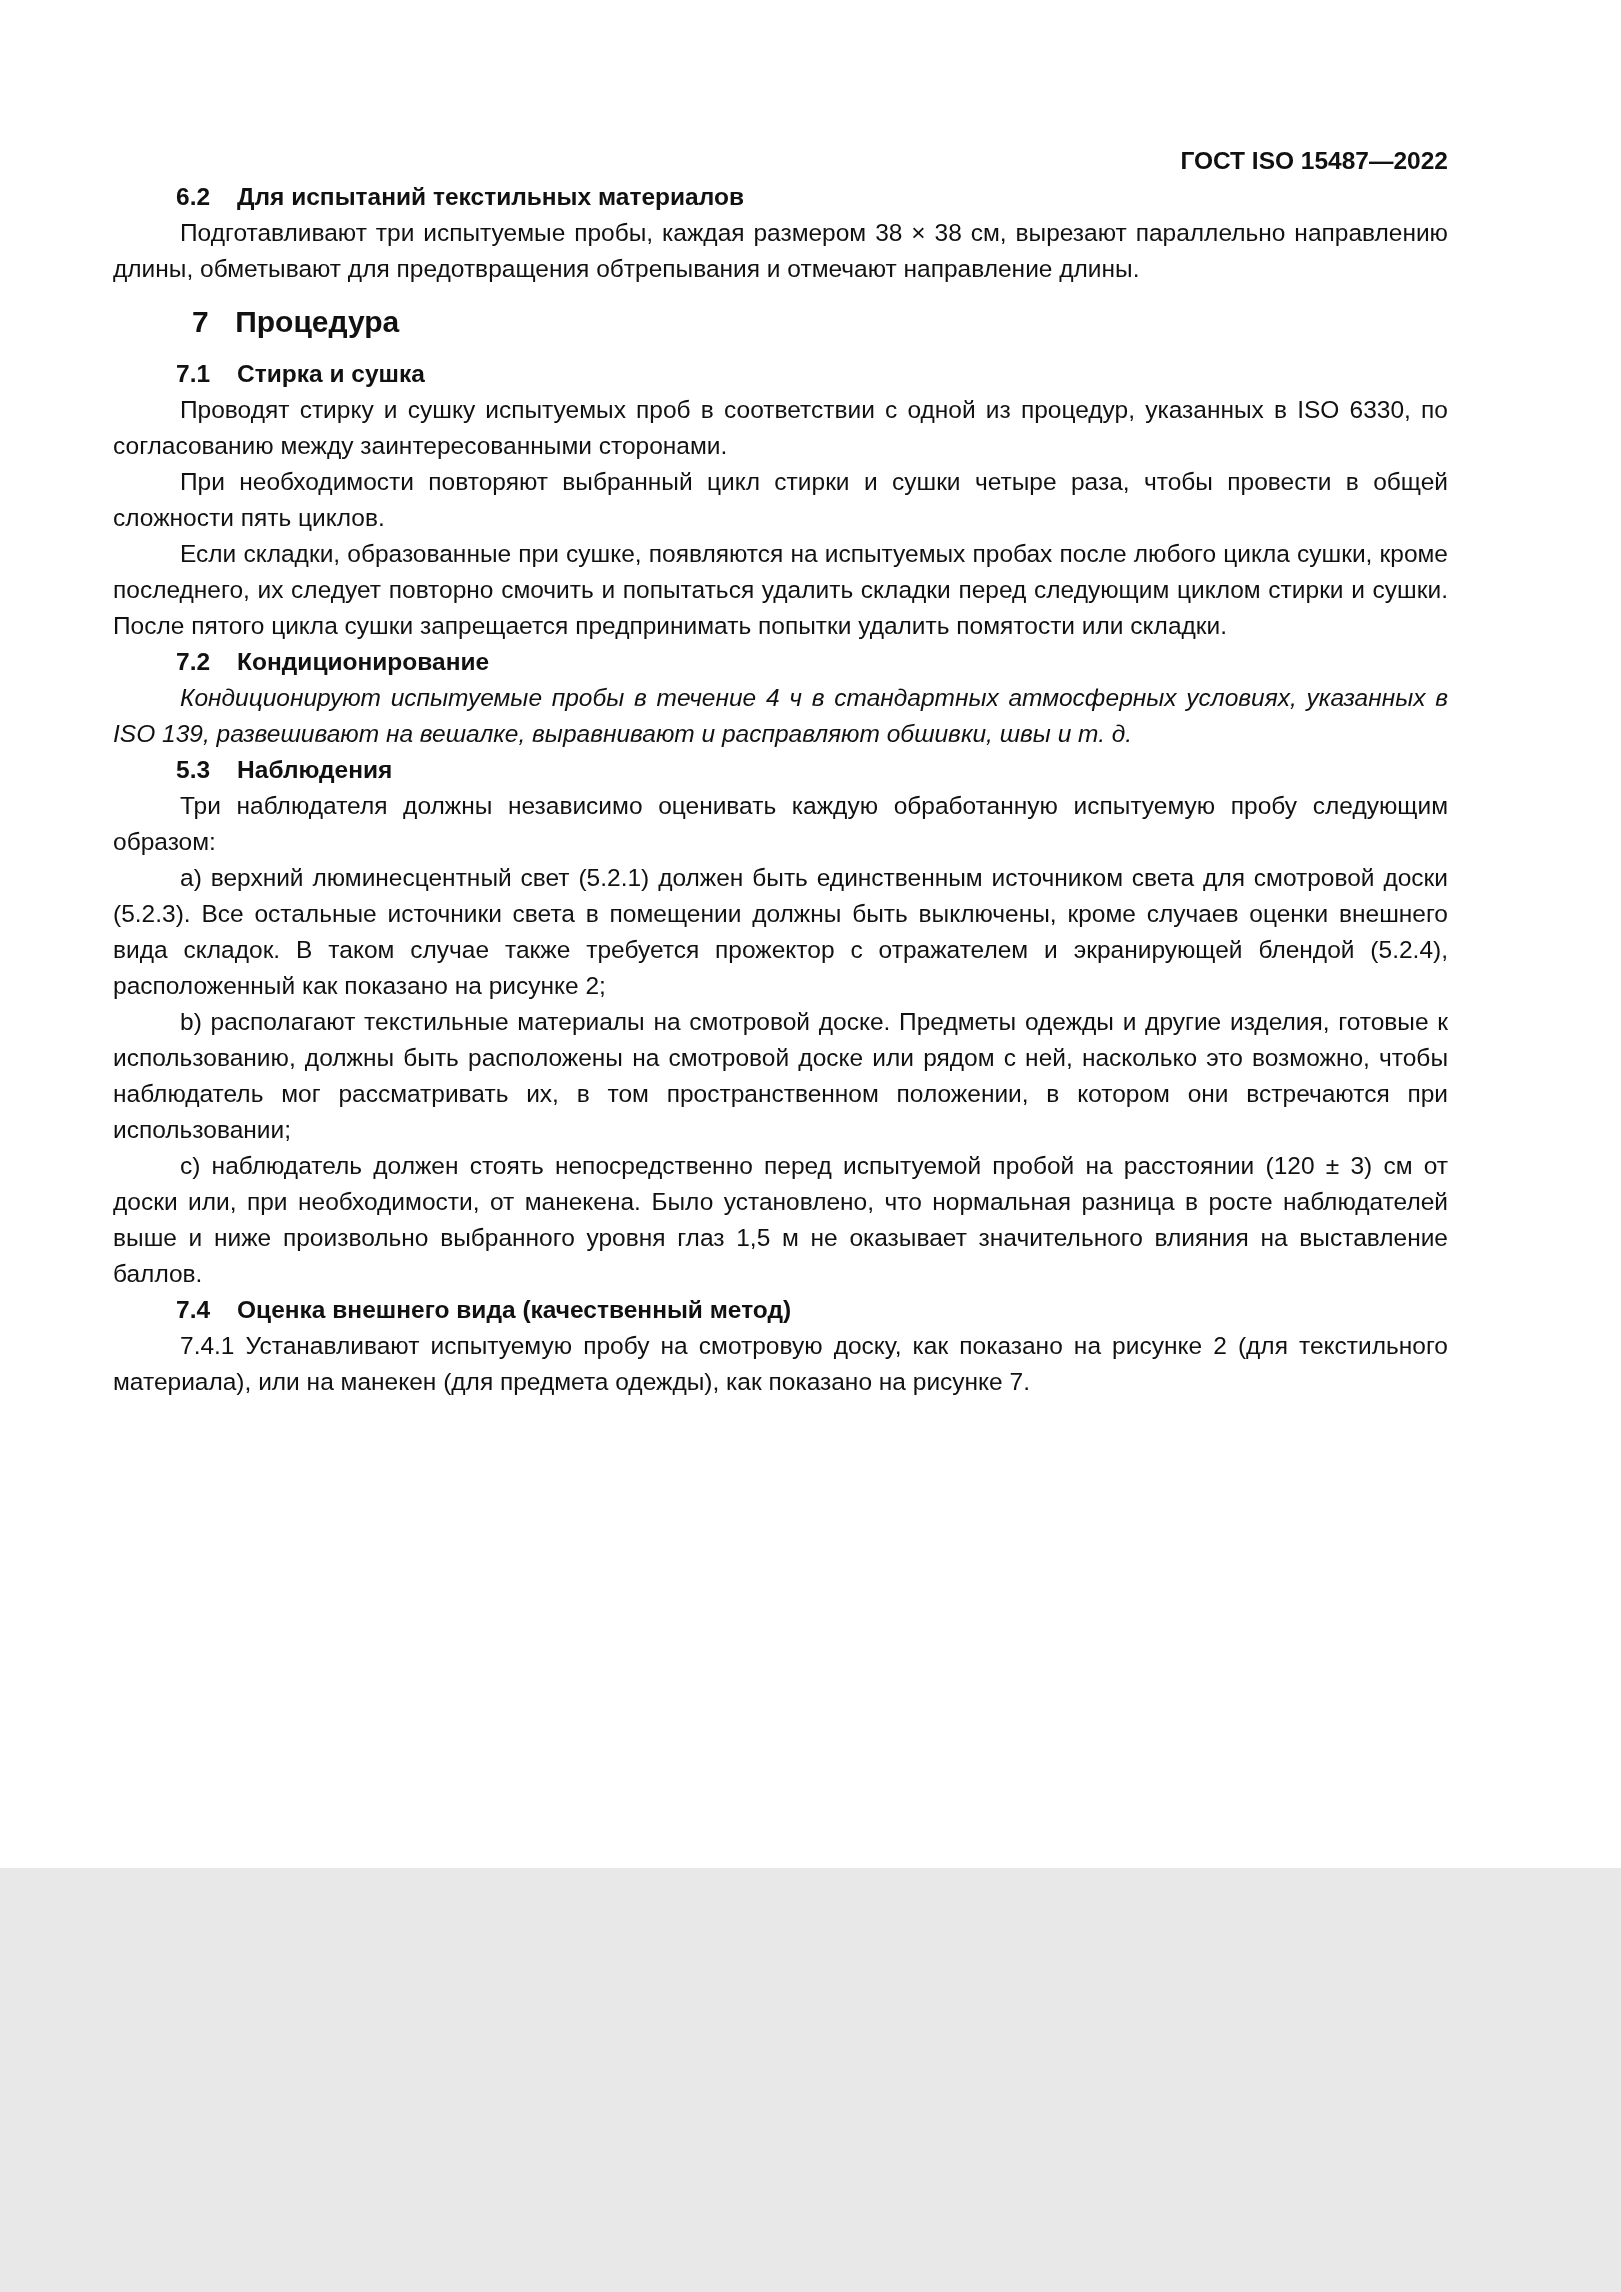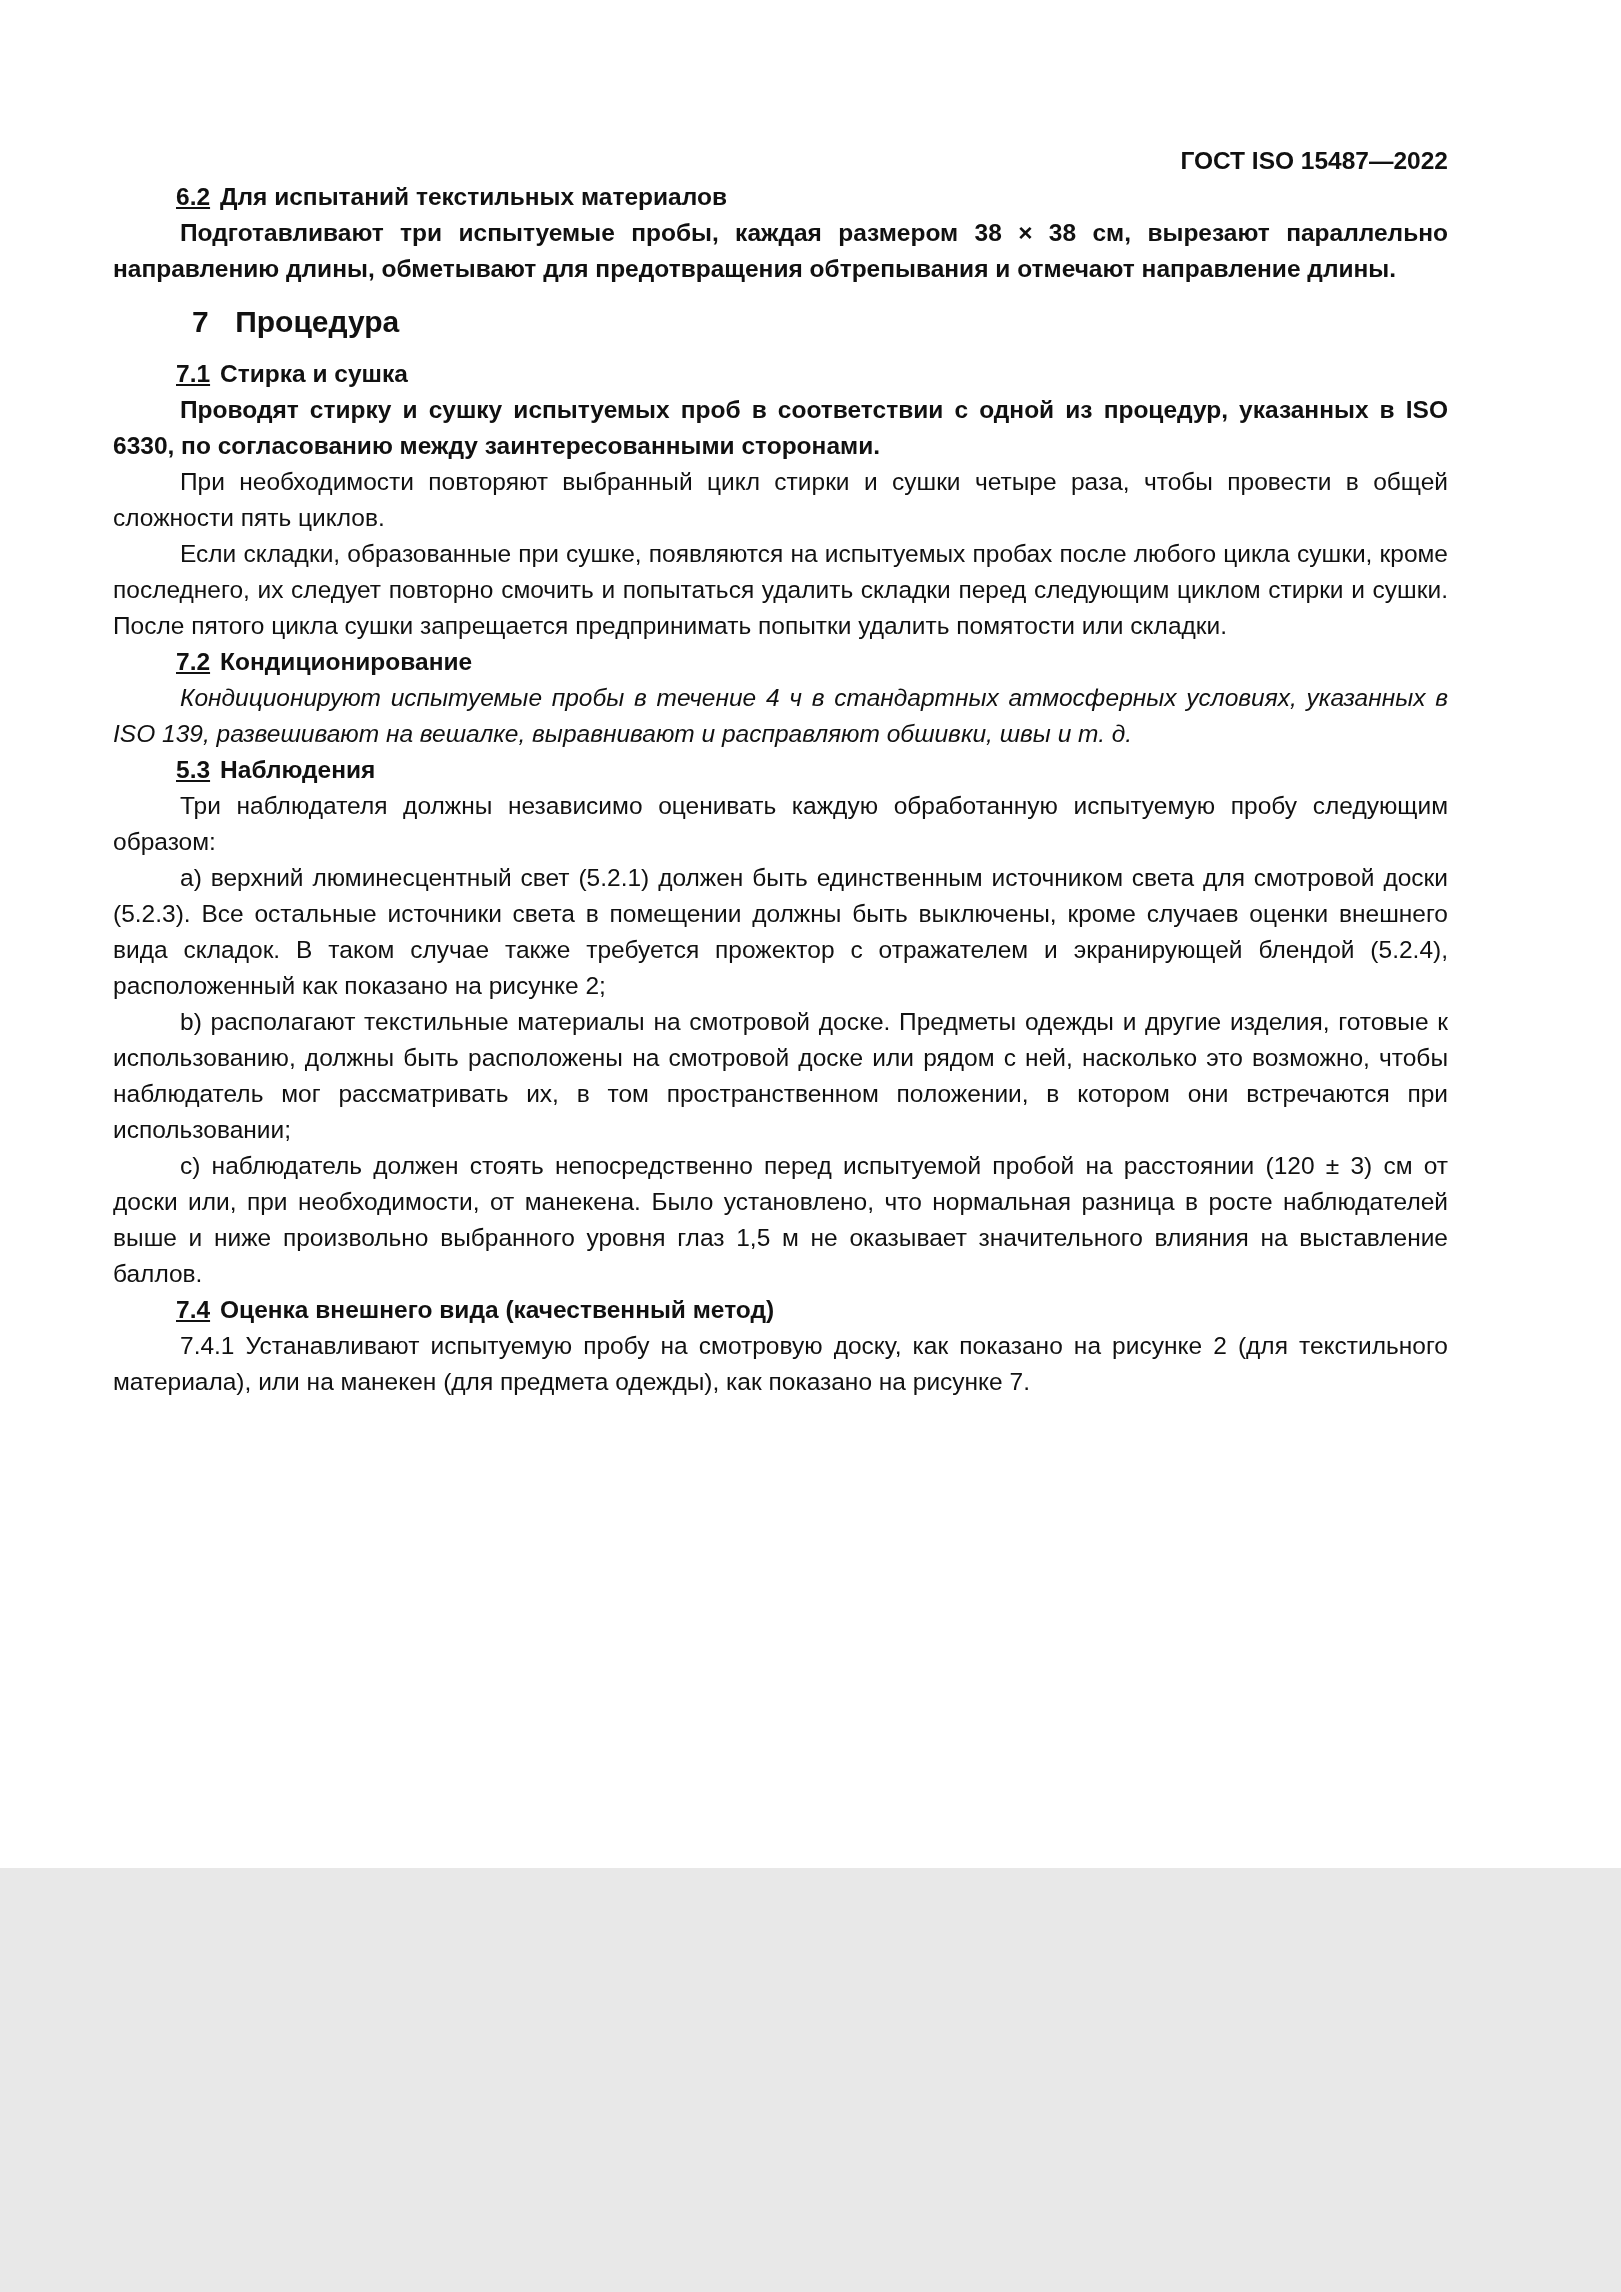--- a/index.html
+++ b/index.html
@@ -46,25 +46,25 @@
     line-height: 36px;
     font-weight: bold;
   }
   h2.main {
     margin: 16px;
     padding-left: 63px;
     font-size: 30px;
     line-height: 37px;
     font-weight: bold;
   }
-  .num-sub    { display: inline-block; margin-right: 10px; text-decoration: underline; }
+  .num-sub    { display: inline-block; margin-right: 27px; }
   .num-main   { display: inline-block; margin-right: 26.5px; }
   
   .mt-h62  { margin-top: 45px; }
-  .mt-p15  { margin-top: 14.7px; font-weight: bold; }
+  .mt-p15  { margin-top: 14.7px; }
   .mt-h2   { margin-top: 39px; }
   .mt-h71  { margin-top: 28px; }
   .mt-p10  { margin-top: 9.8px; font-style: italic; }
   .mt-h72  { margin-top: 14.7px; }
   .mt-h73  { margin-top: 19.6px; }
   .mt-p17  { margin-top: 16.7px; }
   .mt-h74  { margin-top: 12.7px; }
   .pagenum {
     position: absolute;
     left: 113px;

